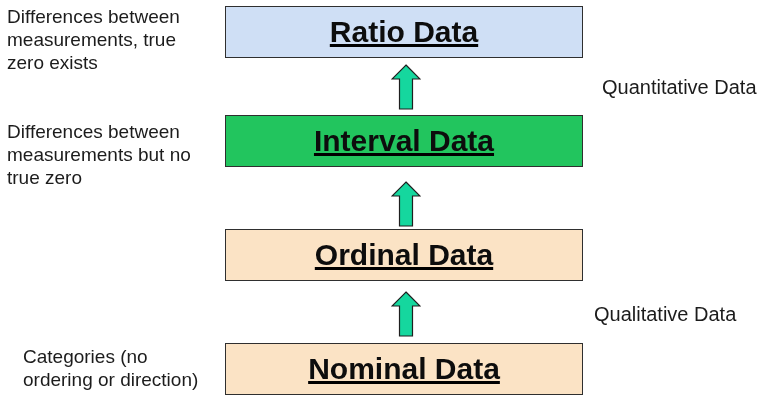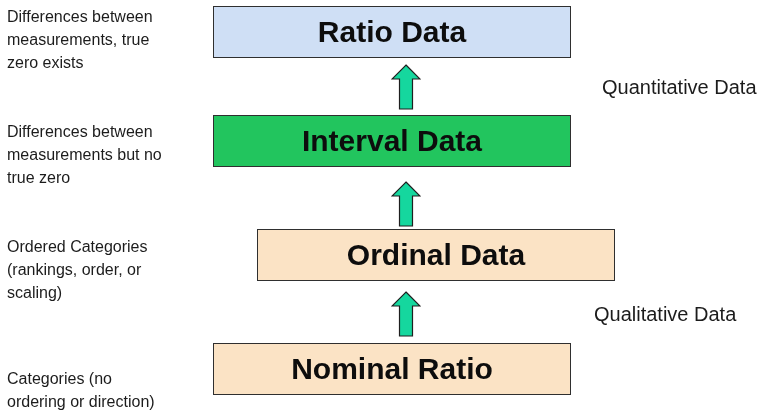--- a/index.html
+++ b/index.html
@@ -12,44 +12,45 @@
     width: 776px;
     height: 415px;
     background: #ffffff;
     font-family: "Liberation Sans", sans-serif;
     overflow: hidden;
   }
   .desc {
     position: absolute;
     left: 7px;
     width: 232px;
-    font-size: 16px;
+    font-size: 19px;
     line-height: 23px;
     color: #1c1c1c;
     white-space: pre-line;
   }
   .desc-0 { top: 5px; }
   .desc-1 { top: 120px; }
   .desc-2 { top: 235px; }
-  .desc-3 { top: 367px; }
+  .desc-3 { top: 345px; margin-left: 16px; }
 
   .box {
     position: absolute;
-    left: 213px;
+    left: 225px;
     width: 356px;
     height: 50px;
     border: 1px solid #2f2f2f;
     display: flex;
     align-items: center;
     justify-content: center;
     box-sizing: content-box;
+    text-decoration: underline;
   }
   .box-0 { top: 6px; }
   .box-1 { top: 115px; }
-  .box-2 { top: 229px; margin-left: 44px; }
+  .box-2 { top: 229px; }
   .box-3 { top: 343px; }
 
   .box-label {
     font-size: 30px;
     font-weight: bold;
     color: #0d0d0d;
   }
 
   .arrow {
     position: absolute;
@@ -74,37 +75,34 @@
 <body>
 
 <div class="canvas">
 
   <div class="desc desc-0">Differences between
 measurements, true
 zero exists</div>
   <div class="desc desc-1">Differences between
 measurements but no
 true zero</div>
-  <div class="desc desc-2">Ordered Categories
-(rankings, order, or
-scaling)</div>
   <div class="desc desc-3">Categories (no
 ordering or direction)</div>
 
   <div class="box box-0" style="background-color: rgb(207, 223, 245); border-color: rgb(47, 47, 47);">
     <span class="box-label">Ratio Data</span>
   </div>
   <div class="box box-1" style="background-color: #22c55e; border-color: rgb(47, 47, 47);">
     <span class="box-label">Interval Data</span>
   </div>
   <div class="box box-2" style="background-color: rgb(251, 227, 197); border-color: rgb(47, 47, 47);">
     <span class="box-label">Ordinal Data</span>
   </div>
   <div class="box box-3" style="background-color: rgb(251, 227, 197); border-color: rgb(47, 47, 47);">
-    <span class="box-label">Nominal Ratio</span>
+    <span class="box-label">Nominal Data</span>
   </div>
 
   <svg class="arrow arrow-0" viewBox="0 0 30 46">
     <polygon points="15,1 29,15 21.5,15 21.5,45 8.5,45 8.5,15 1,15" stroke-width="1.2" style="fill: rgb(21, 215, 158); stroke: rgb(31, 31, 31);"></polygon>
   </svg>
   <svg class="arrow arrow-1" viewBox="0 0 30 46">
     <polygon points="15,1 29,15 21.5,15 21.5,45 8.5,45 8.5,15 1,15" stroke-width="1.2" style="fill: rgb(21, 215, 158); stroke: rgb(31, 31, 31);"></polygon>
   </svg>
   <svg class="arrow arrow-2" viewBox="0 0 30 46">
     <polygon points="15,1 29,15 21.5,15 21.5,45 8.5,45 8.5,15 1,15" stroke-width="1.2" style="fill: rgb(21, 215, 158); stroke: rgb(31, 31, 31);"></polygon>

